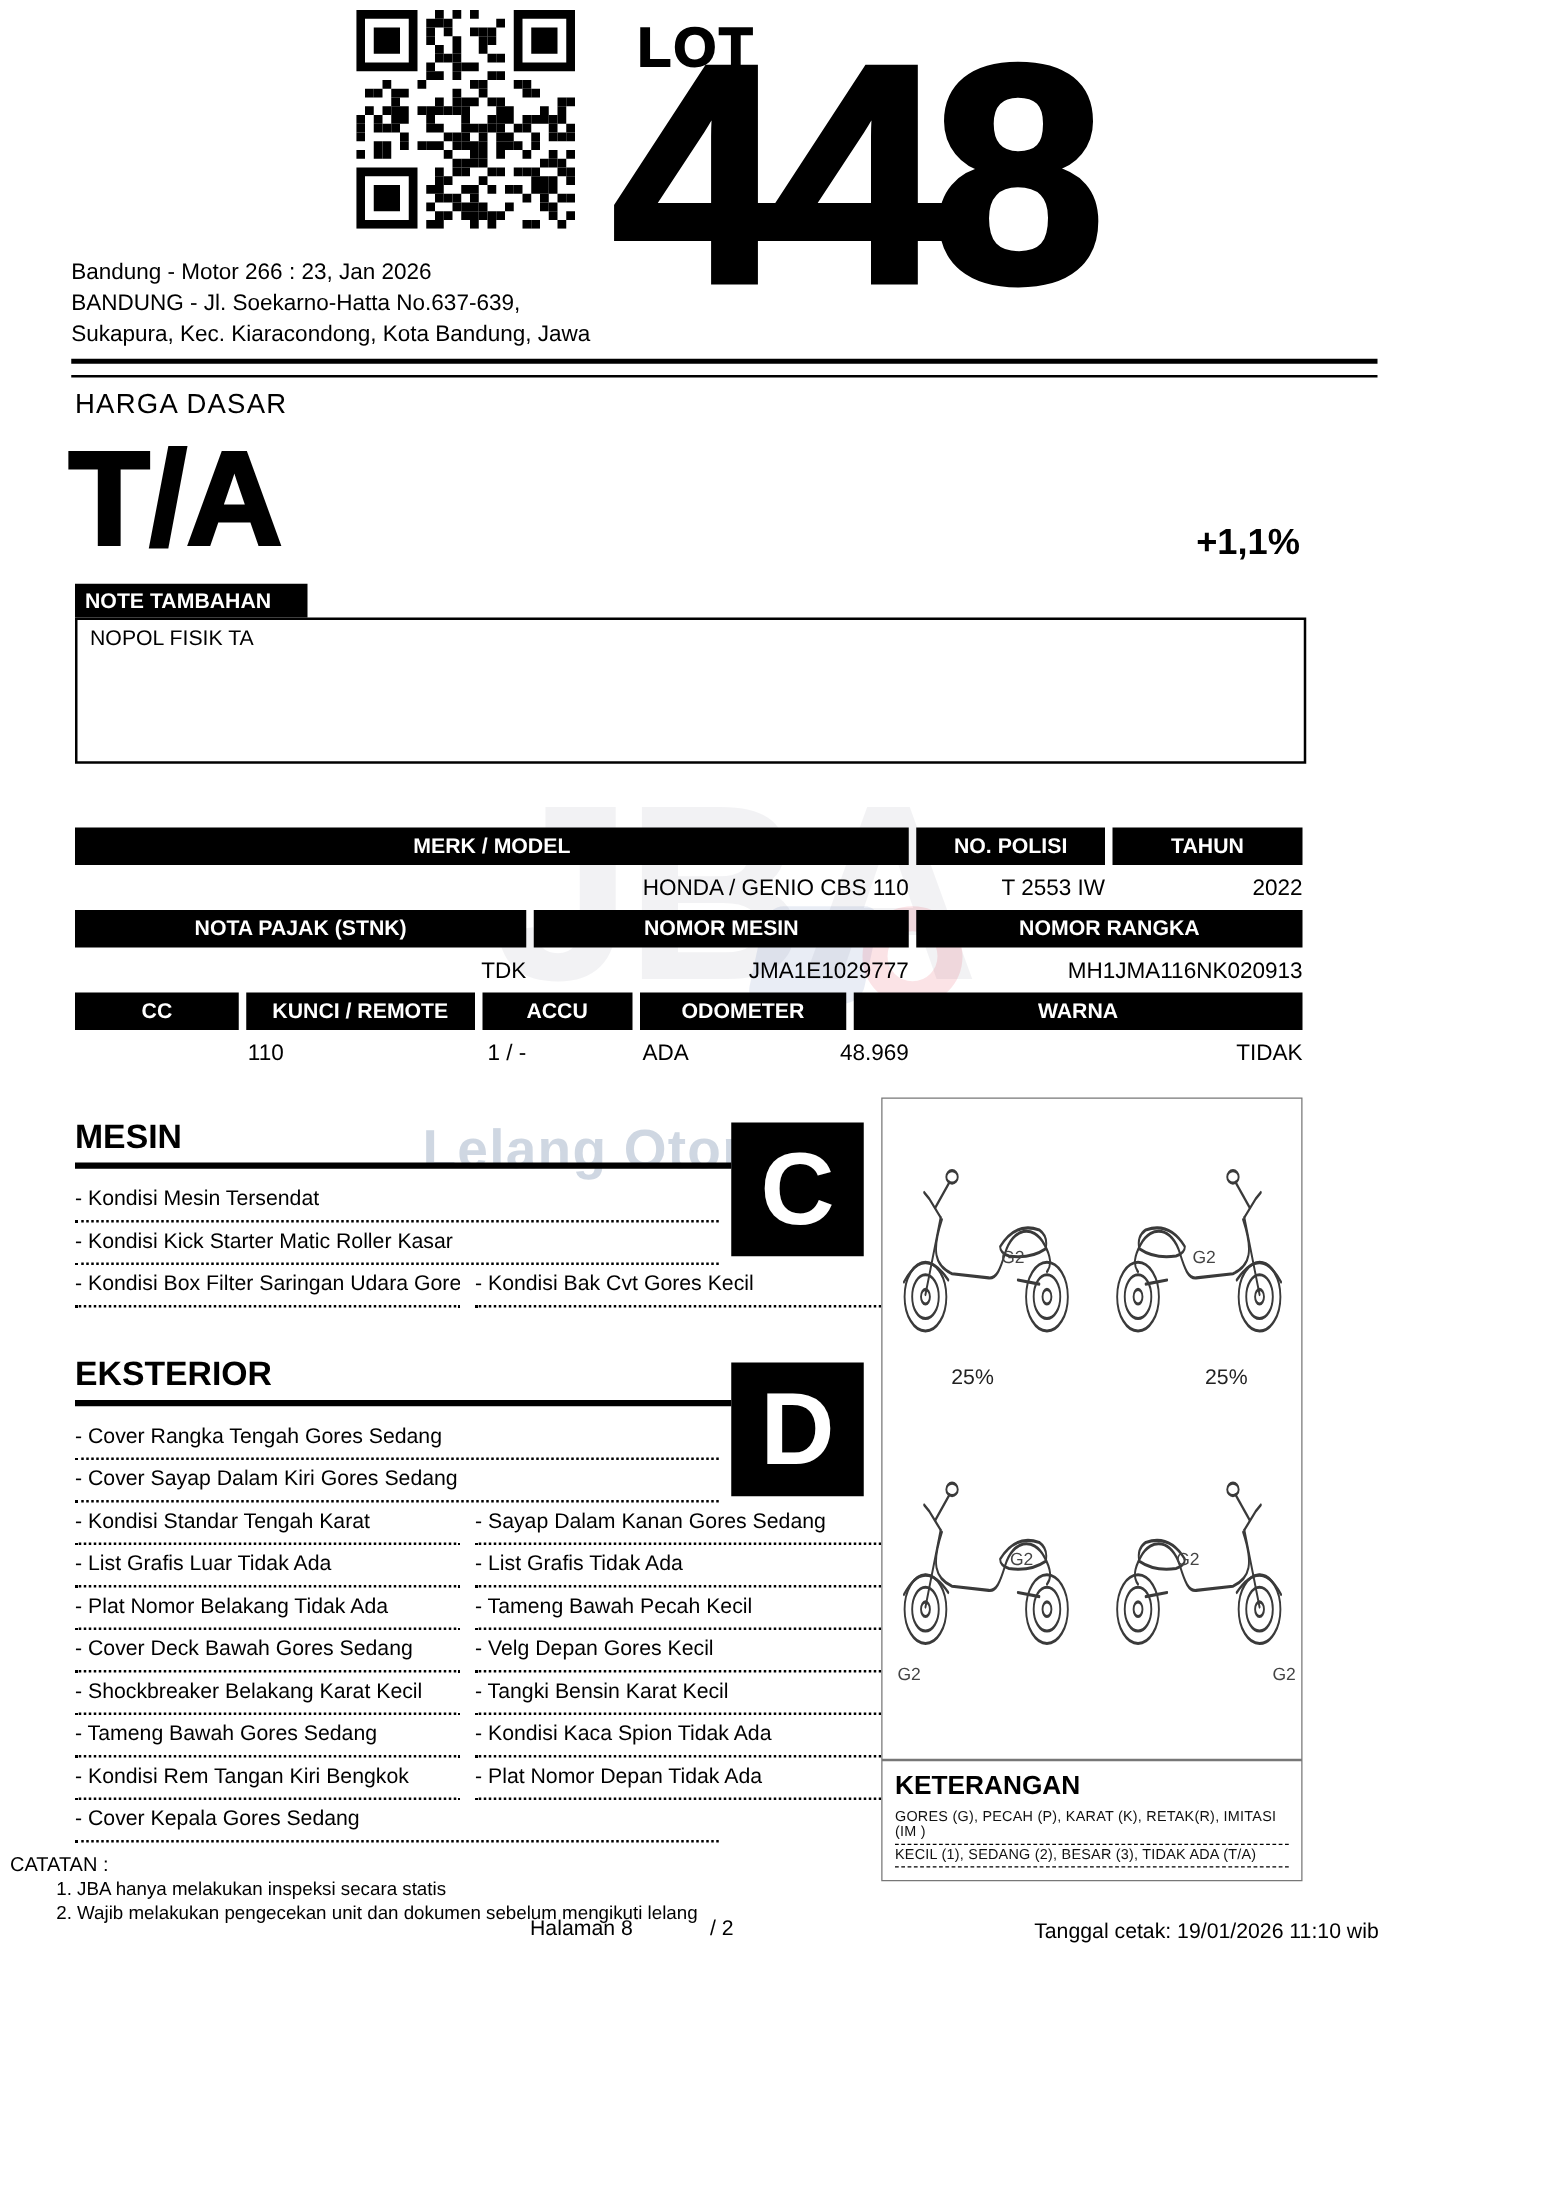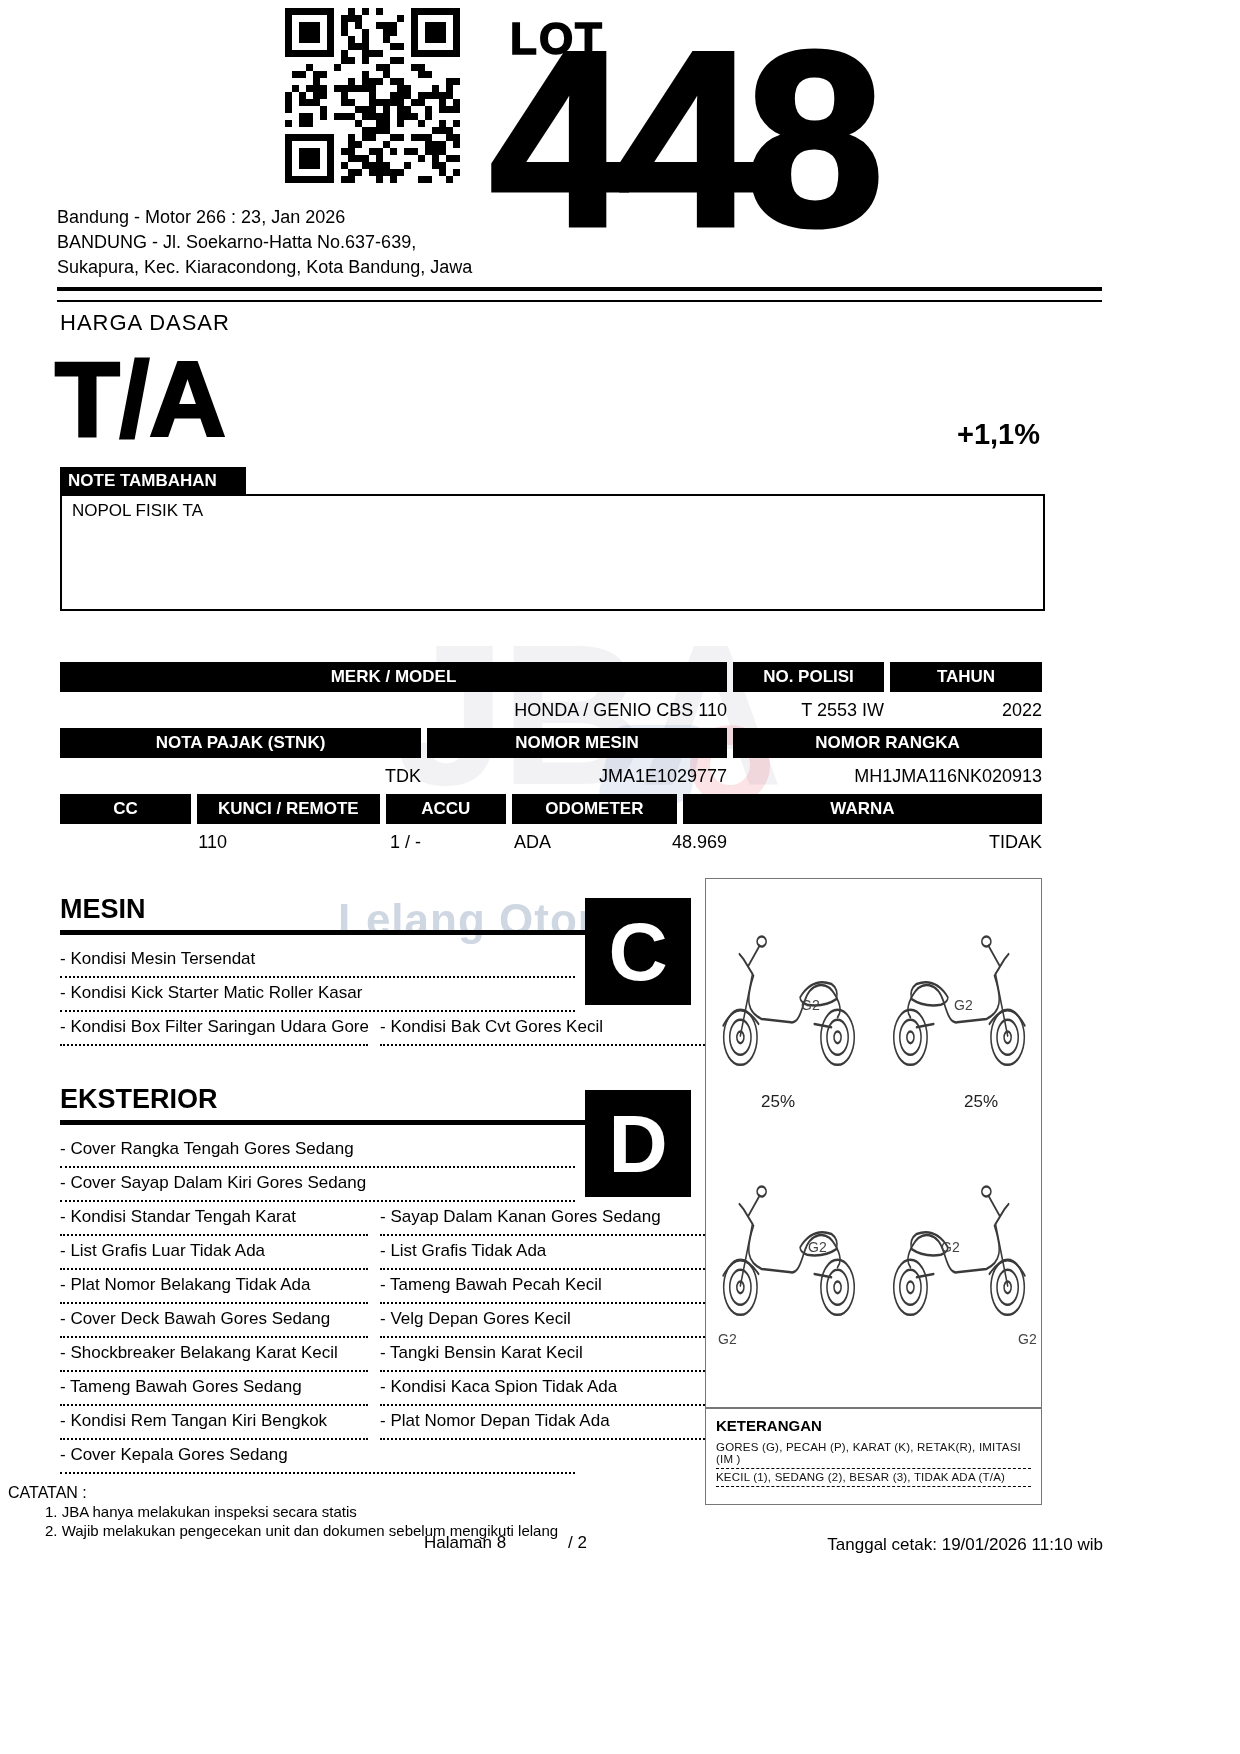--- a/index.html
+++ b/index.html
@@ -36,21 +36,21 @@
   .cond-left{width:308px;margin-right:12px;}
   .cond-right{width:325px;}
 
   
   .panel{width:337px;height:530px;border:1px solid #777;box-sizing:border-box;position:relative;background:#fff;}
   .scooter{position:absolute;width:162px;height:150px;}
   .flip{transform:scaleX(-1);}
   .pct{position:absolute;font-size:17px;color:#222;}
   .g2{position:absolute;font-size:14px;color:#444;}
   .ket-box{width:337px;height:97px;border:1px solid #777;box-sizing:border-box;padding:8px 10px;background:#fff;}
-  .ket-title{font-size:15px;font-weight:bold;margin-bottom:5px;}
+  .ket-title{font-size:21px;font-weight:bold;margin-bottom:5px;}
   .ket-line{font-size:11.5px;letter-spacing:0.2px;border-bottom:1px dashed #000;padding:2px 0 3px;color:#111;}
 
   
   .cat-title{font-size:16px;}
   .cat-item{font-size:15px;line-height:19px;margin-left:37px;}
   .footer-text{font-size:17px;}
 
   
   .wm{pointer-events:none;}
   .wm-brand{font-size:200px;font-weight:bold;color:rgba(130,130,145,0.10);letter-spacing:-6px;}

